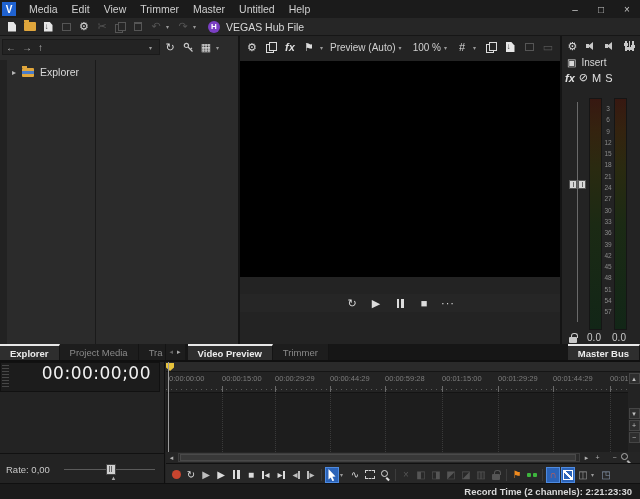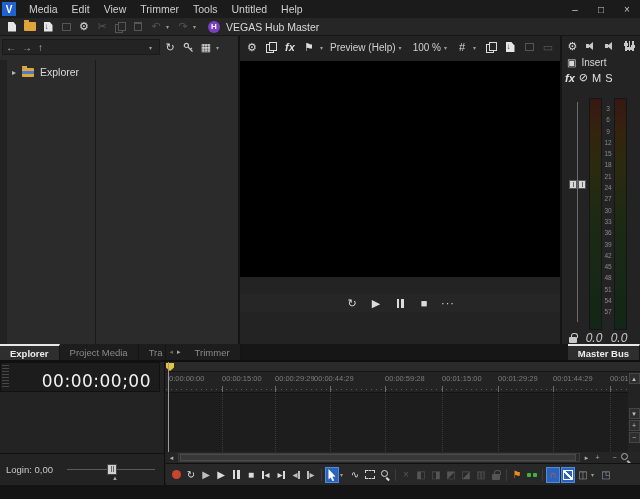--- a/index.html
+++ b/index.html
@@ -100,35 +100,35 @@
   #fader-handle i { width:8px; height:9px; background:#d8d8d8; border:1px solid #555;
     display:flex; align-items:center; justify-content:center; }
   #fader-handle i::after { content:""; width:1px; height:5px; background:#666; }
   .meter { position:absolute; top:0; bottom:0; width:13px; border:1px solid #151515;
     background:linear-gradient(to bottom,#371811 0%,#34230f 14%,#2a2a10 30%,#1b2a14 55%,#122617 100%); }
   #meter-l { left:27px; } #meter-r { left:52px; }
   #db-scale { position:absolute; left:40px; top:8px; bottom:14px; width:12px;
     display:flex; flex-direction:column; justify-content:space-between; }
   #db-scale span { font-size:6.5px; color:#8a8a8a; text-align:center; line-height:1; }
   #meter-values { position:absolute; left:0; top:294px; width:78px; display:flex; align-items:center; }
-  #meter-values .v { font-size:12px; color:#c8c8c8; width:20px; text-align:center;font-style:italic; }
+  #meter-values .v { font-size:10px; color:#c8c8c8; width:20px; text-align:center; }
 
   
   #tabstrip { left:0; top:344px; width:640px; height:16px; background:#161616; display:flex; align-items:stretch; }
   .tab { display:flex; align-items:center; justify-content:center; font-size:9.5px; color:#8a8a8a;
     padding:0 10px; background:#1d1d1d; border-right:1px solid #141414; }
   .tab.active { background:#2e2e2e; color:#ececec; font-weight:bold; border-top:2px solid #e8e8e8; }
   .tab-scroll { display:flex; align-items:center; font-size:7px; color:#aaa; gap:4px; padding:0 4px; background:#1d1d1d; }
   #tabs-gap { flex:1; }
 
   
   #timeline { left:0; top:360px; width:640px; height:123px; background:#232323; border-top:2px solid #101010; }
   #tl-header { position:absolute; left:0; top:0; width:165px; height:123px; background:#232323; border-right:1px solid #0f0f0f; }
   #timecode-box { position:absolute; left:0; top:0; width:160px; height:30px; background:#1c1c1c;
-    border:1px solid #111; display:flex; align-items:flex-end; justify-content:flex-end; padding-right:8px; }
+    border:1px solid #111; display:flex; align-items:flex-start; justify-content:flex-end; padding-right:8px; }
   #timecode-box .grip { position:absolute; left:1px; top:2px; bottom:2px; width:7px;
     background-image:repeating-linear-gradient(to bottom, #5a5a5a 0 1px, transparent 1px 3px);
     background-size:1px 100%; background-position:2px 0, 5px 0; background-repeat:repeat-x; opacity:.7; }
   #timecode { font-size:17px; color:#f2f2f2; letter-spacing:.5px; font-family:"DejaVu Sans", sans-serif; }
   #rate-row { position:absolute; left:0; bottom:0; width:165px; height:32px; border-top:1px solid #111;
     display:flex; align-items:center; padding:0 6px; }
   #rate-label { font-size:9.5px; color:#c8c8c8; }
   #rate-slider { position:relative; flex:1; height:14px; margin-left:14px; }
   #rate-slider .line { position:absolute; left:0; right:4px; top:6px; height:1px; background:#5a5a5a; }
   #rate-slider .handle { position:absolute; left:44%; top:1px; width:10px; height:11px; background:#d0d0d0;
@@ -178,21 +178,21 @@
 <body>
 
 <div id="root">
 
   <div id="titlebar" class="abs">
     <div id="vlogo">V</div>
     <div class="menu-item">Media</div>
     <div class="menu-item">Edit</div>
     <div class="menu-item">View</div>
     <div class="menu-item">Trimmer</div>
-    <div class="menu-item">Tools</div>
+    <div class="menu-item">Master</div>
     <div class="menu-item">Untitled</div>
     <div class="menu-item">Help</div>
     <div id="winbtns">
       <div class="winbtn">–</div>
       <div class="winbtn">□</div>
       <div class="winbtn">×</div>
     </div>
   </div>
 
   <div id="main-toolbar" class="abs">
@@ -214,21 +214,21 @@
         <i class="i-copy"></i>
       </span>
     <span class="ic dis">
         <i class="i-trash"></i>
       </span>
     <span class="ic dis">↶</span>
       <span class="dd">▾</span>
     <span class="ic dis">↷</span>
       <span class="dd">▾</span>
     <span class="hub-badge">H</span>
-    <span id="hub-label">VEGAS Hub Master</span>
+    <span id="hub-label">VEGAS Hub File</span>
   </div>
 
   <div id="explorer-panel" class="abs">
     <div id="explorer-toolbar">
       <div id="explorer-combo">
         <span>←</span>
         <span>→</span>
         <span>↑</span>
         <span class="spacer"></span>
         <span class="dd">▾</span>
@@ -256,21 +256,21 @@
 
   <div id="preview-panel" class="abs">
     <div id="preview-toolbar">
       <span class="ic">⚙</span>
       <span class="ic">
           <i class="i-copy"></i>
         </span>
       <span class="ic" style="font-style:italic;font-weight:bold;">fx</span>
       <span class="ic">⚑</span>
       <span class="dd">▾</span>
-      <span class="tb-label">Preview (Help)</span>
+      <span class="tb-label">Preview (Auto)</span>
       <span class="dd">▾</span>
       <span style="flex:1"></span>
       <span class="tb-label">100 %</span>
       <span class="dd">▾</span>
       <span class="ic">#</span>
       <span class="dd">▾</span>
       <span class="ic">
           <i class="i-copy"></i>
         </span>
       <span class="ic">
@@ -363,54 +363,55 @@
   </div>
 
   <div id="tabstrip" class="abs">
     <div class="tab active">Explorer</div>
     <div class="tab">Project Media</div>
     <div class="tab" style="padding-right:2px;">Tra</div>
     <div class="tab-scroll">
       <span style="color:#666;">◂</span>
       <span>▸</span>
     </div>
+    <div class="tab active" style="margin-left:3px;">Video Preview</div>
     <div class="tab">Trimmer</div>
     <div id="tabs-gap"></div>
     <div class="tab active">Master Bus</div>
   </div>
 
   <div id="timeline" class="abs">
 
     <div id="tl-header">
       <div id="timecode-box">
         <span class="grip"></span>
         <span id="timecode">00:00:00;00</span>
       </div>
       <div id="rate-row">
-        <span id="rate-label">Login: 0,00</span>
+        <span id="rate-label">Rate: 0,00</span>
         <div id="rate-slider">
           <div class="line"></div>
           <div class="handle">
               <i></i>
               <i></i>
             </div>
           <div class="center-mark">▲</div>
         </div>
       </div>
     </div>
 
     <div id="tl-right">
       <div id="marker-bar">
         <div id="cursor-head"></div>
       </div>
       <div id="ruler">
         <span class="ruler-label" style="left:3px;">0:00:00:00</span>
         <span class="ruler-label" style="left:56px;">00:00:15:00</span>
         <span class="ruler-label" style="left:109px;">00:00:29:29</span>
-        <span class="ruler-label" style="left:148px;">00:00:44:29</span>
+        <span class="ruler-label" style="left:164px;">00:00:44:29</span>
         <span class="ruler-label" style="left:219px;">00:00:59:28</span>
         <span class="ruler-label" style="left:276px;">00:01:15:00</span>
         <span class="ruler-label" style="left:332px;">00:01:29:29</span>
         <span class="ruler-label" style="left:387px;">00:01:44:29</span>
         <span class="ruler-label" style="left:444px;">00:01</span>
         <span class="ruler-dots"></span>
         <span class="ruler-tick" style="left:56px;"></span>
           <span class="ruler-tick" style="left:109px;"></span>
         <span class="ruler-tick" style="left:164px;"></span>
           <span class="ruler-tick" style="left:219px;"></span>
@@ -508,14 +509,17 @@
         </span>
       <span class="t-btn t-blue">
           <i class="i-diag"></i>
         </span>
       <span class="t-btn" style="color:#9a9a9a;">◫</span>
       <span class="dd">▾</span>
       <span class="t-btn" style="color:#8a9ab0;">◳</span>
     </div>
   </div>
 
+  <div id="statusbar" class="abs">
+    <span id="record-time">Record Time (2 channels): 2:21:23:30</span>
+  </div>
 
 </div>
 
 </body></html>

